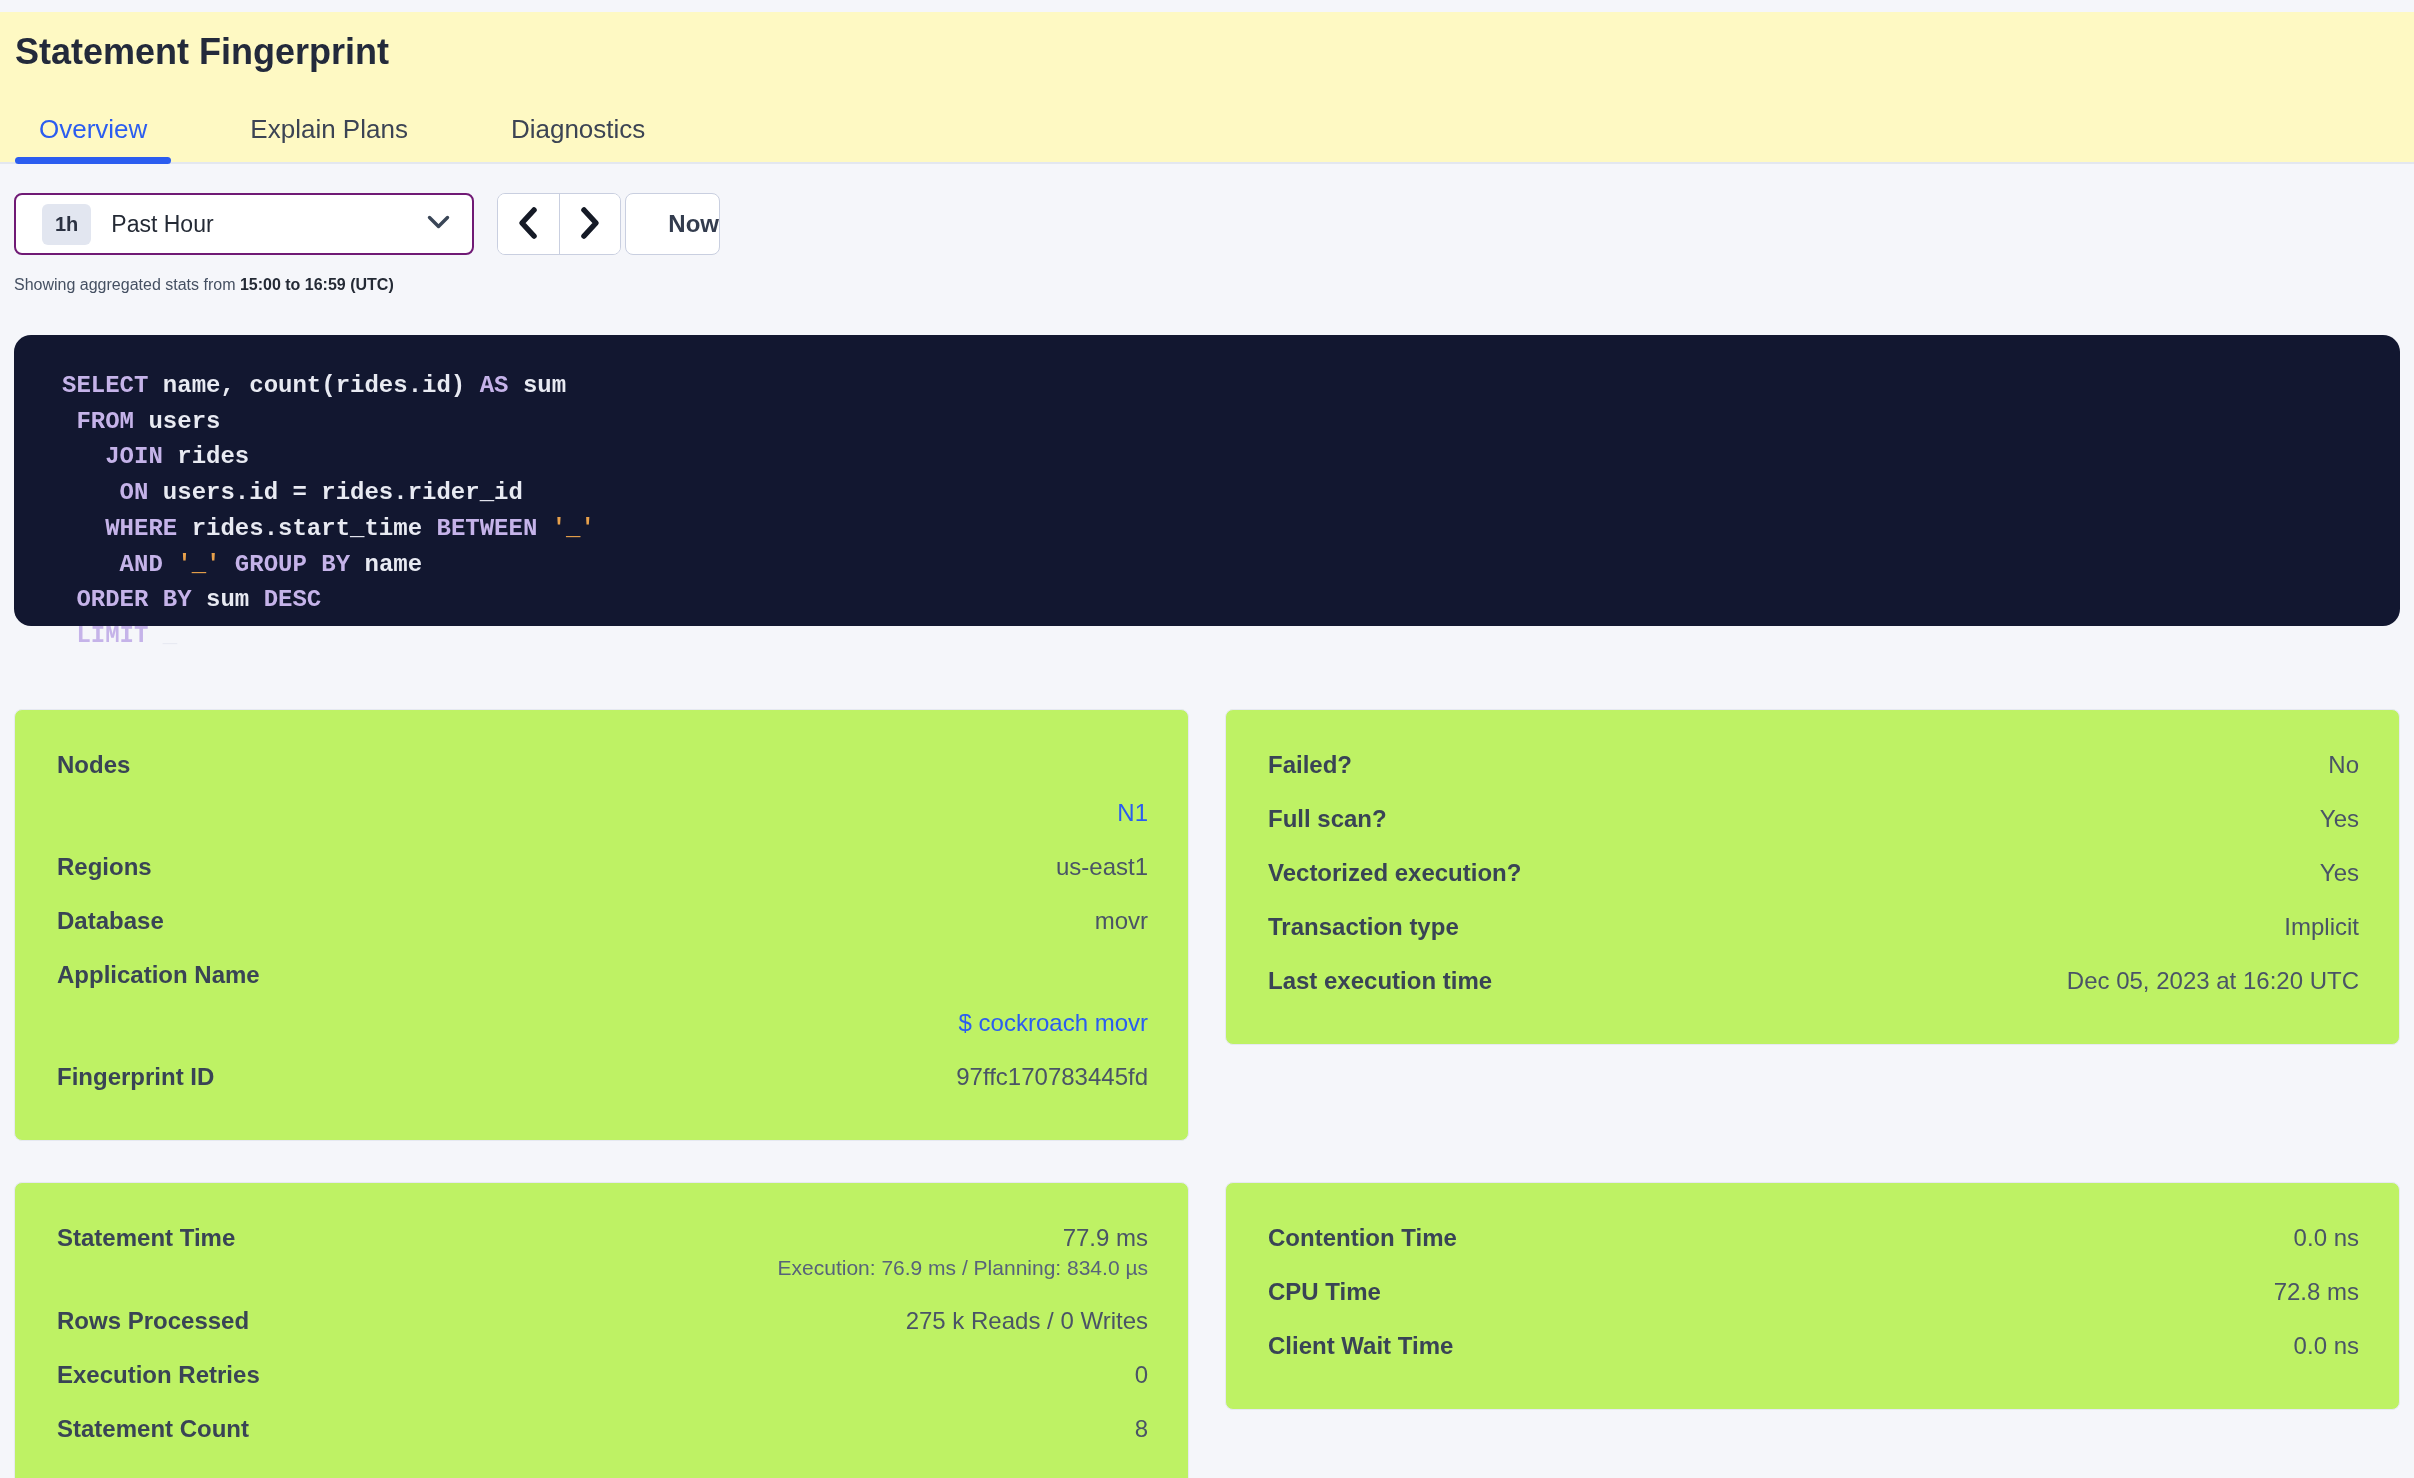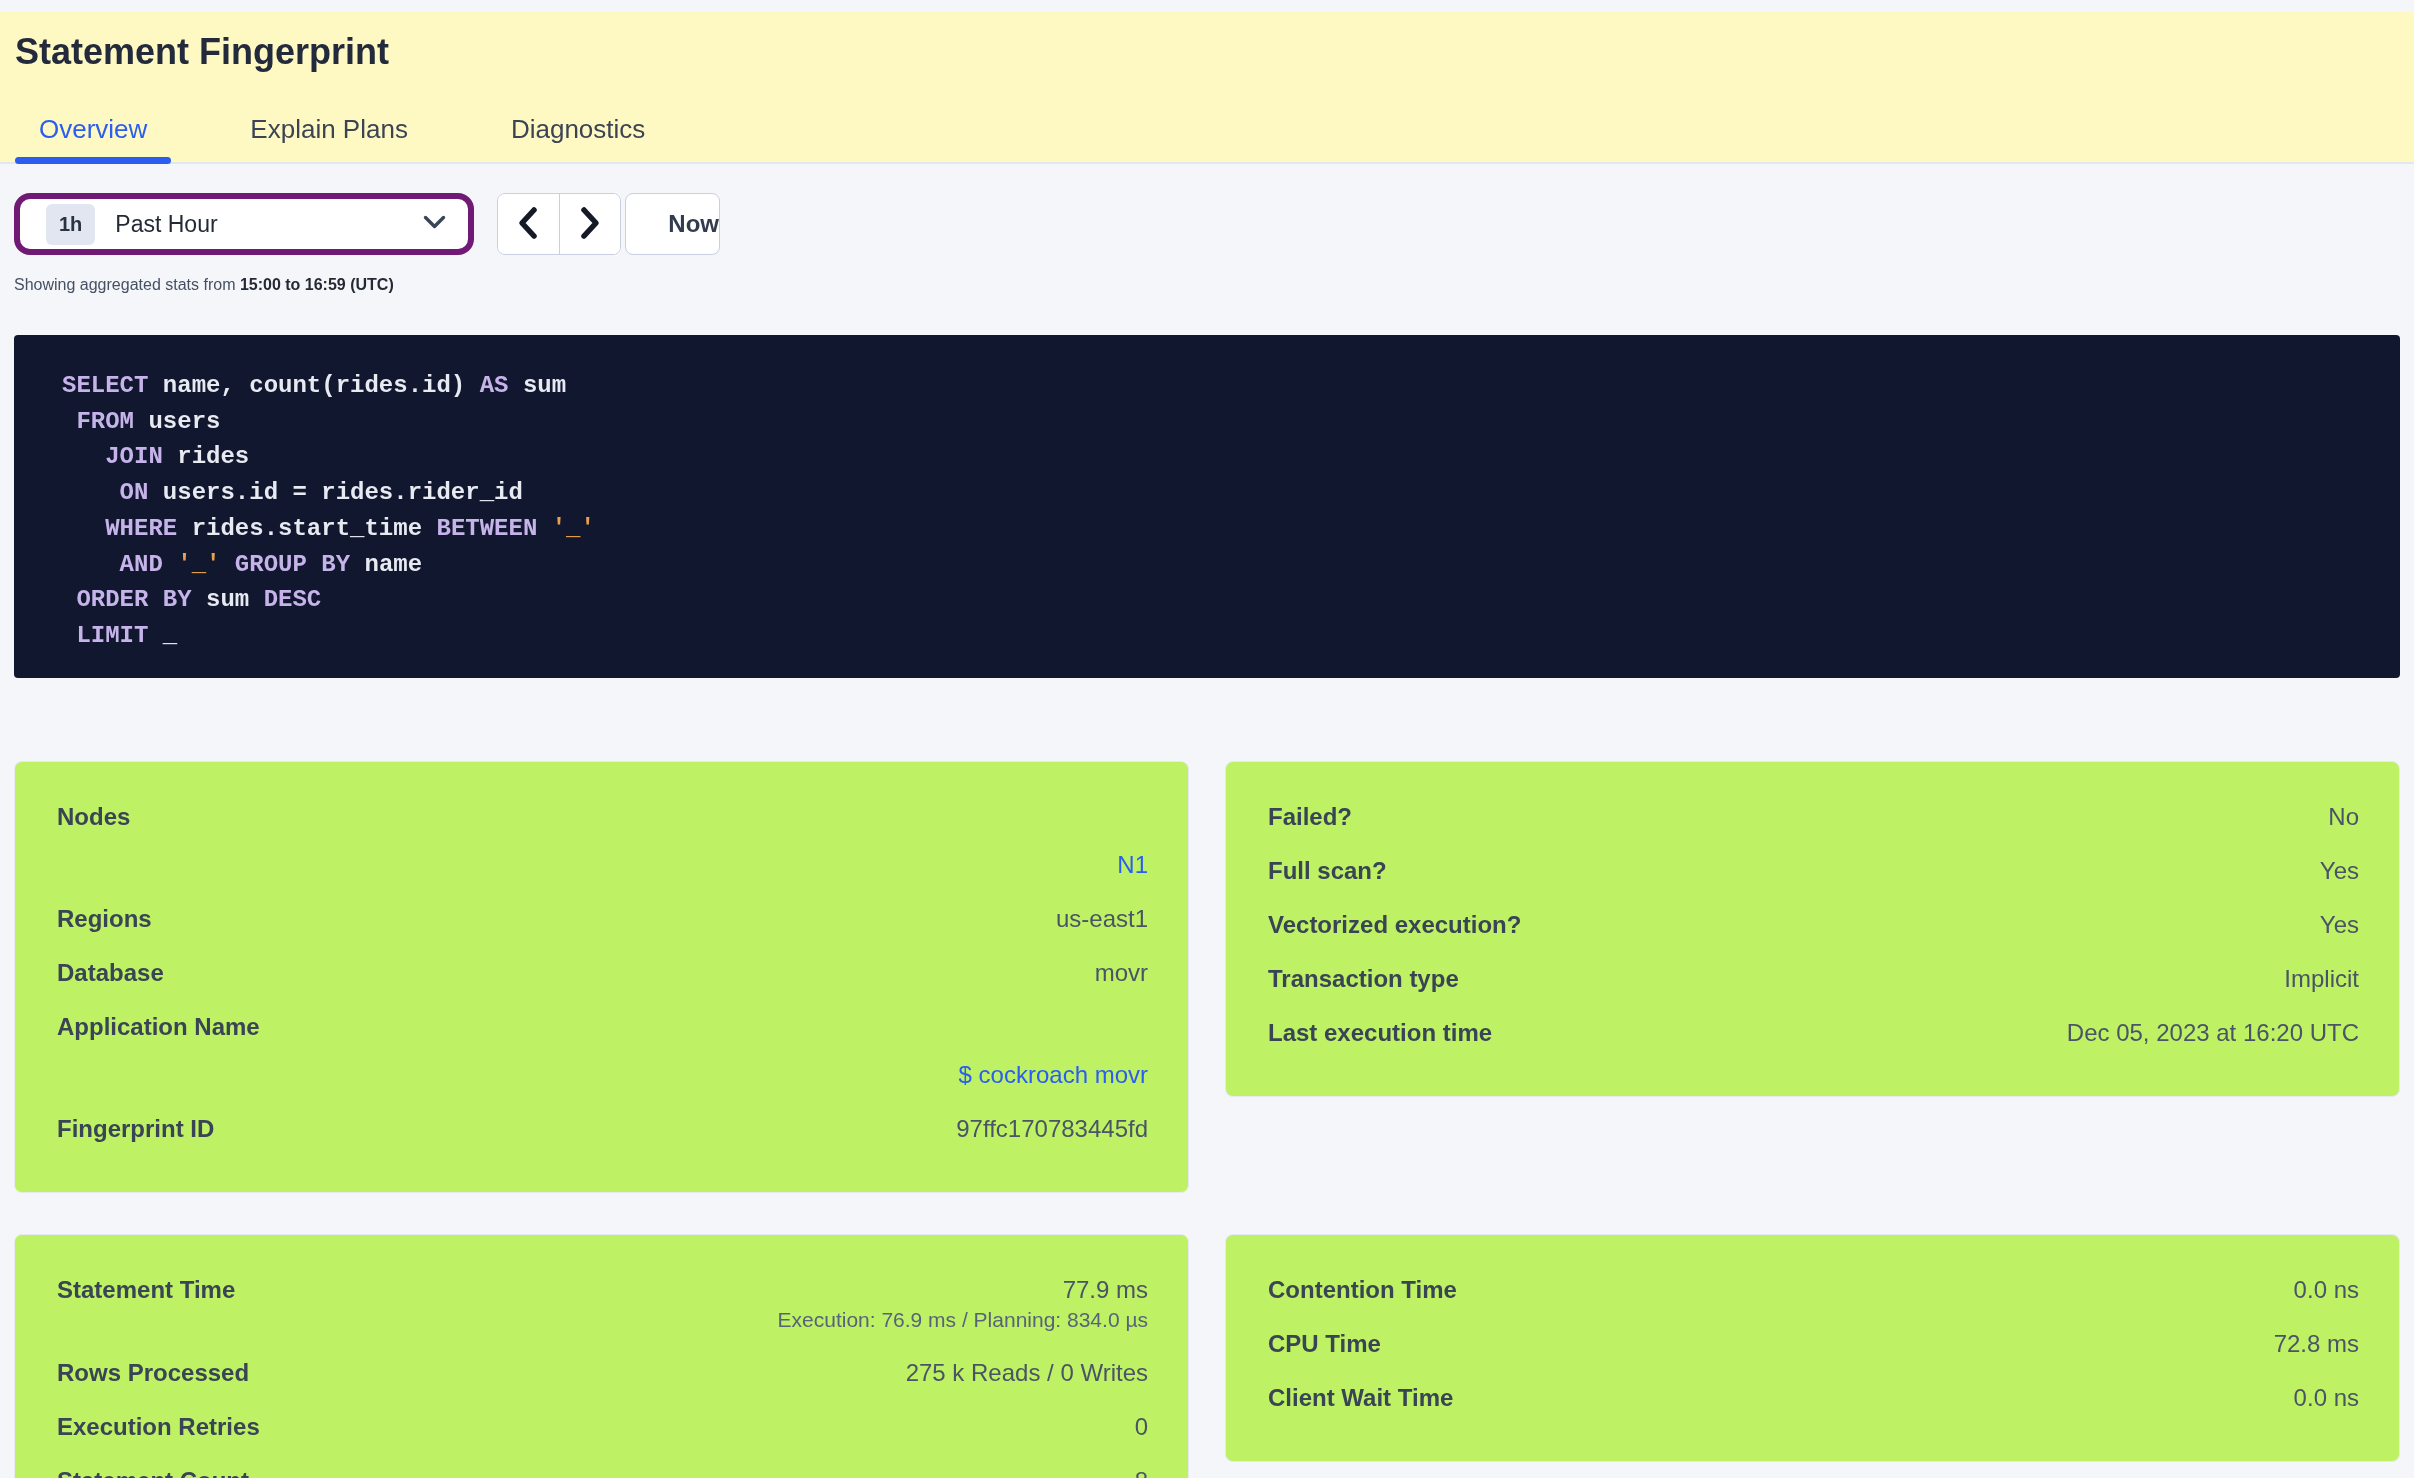--- a/index.html
+++ b/index.html
@@ -28,21 +28,21 @@
   .tab.active { color: #2B5DF0; font-weight: 500; }
   .tab.active .tab-underline {
     position: absolute; left: 0; right: 0; bottom: -2px;
     height: 7px; border-radius: 4px; background: #2B5DF0;
   }
   
   .main { padding: 0 14px; }
   .toolbar { display: flex; align-items: center; margin-top: 29px; }
   .range-select {
     width: 460px; height: 62px; background: #fff;
-    border: 6px solid #701a75; border-radius: 16px;
+    border: 2px solid #701a75; border-radius: 8px;
     display: flex; align-items: center; padding: 0 22px 0 26px;
     cursor: pointer;
   }
   .interval-badge {
     background: #E2E6F0; border-radius: 6px; font-size: 20px; font-weight: 700;
     padding: 9px 13px; color: #2B3242;
   }
   .range-label { font-size: 23px; color: #242A35; margin-left: 20px; flex: 1; }
   .nav-group {
     display: flex; width: 124px; height: 62px; margin-left: 23px;
@@ -54,21 +54,21 @@
     width: 95px; height: 62px; margin-left: 4px; background: #fff;
     border: 1px solid #C9CFE0; border-radius: 8px;
     font-family: "Liberation Sans", sans-serif;
     font-size: 24px; font-weight: 600; color: #333C4E; cursor: pointer; text-align: right;
   }
   
   .stats-line { margin-top: 16px; font-size: 16px; line-height: 28px; color: #455062; }
   .stats-line b { color: #242A35; font-weight: 700; }
   
   .sql-box {
-    margin-top: 36px; height: 343px; background: #121730; border-radius: 4px;
+    margin-top: 36px; height: 291px; background: #121730; border-radius: 17px;
     padding: 33px 30px 0 48px;
     font-family: "Liberation Mono", monospace;
     font-size: 24px; line-height: 35.7px; white-space: pre;
   }
   .tok-kw { color: #C5B3E9; font-weight: 700; }
   .tok-id { color: #E8EAF2; font-weight: 700; }
   .tok-str { color: #E8A14B; font-weight: 700; }
   
   .panel-grid { display: flex; gap: 36px; align-items: flex-start; }
   .panel-grid.row1 { margin-top: 83px; }

